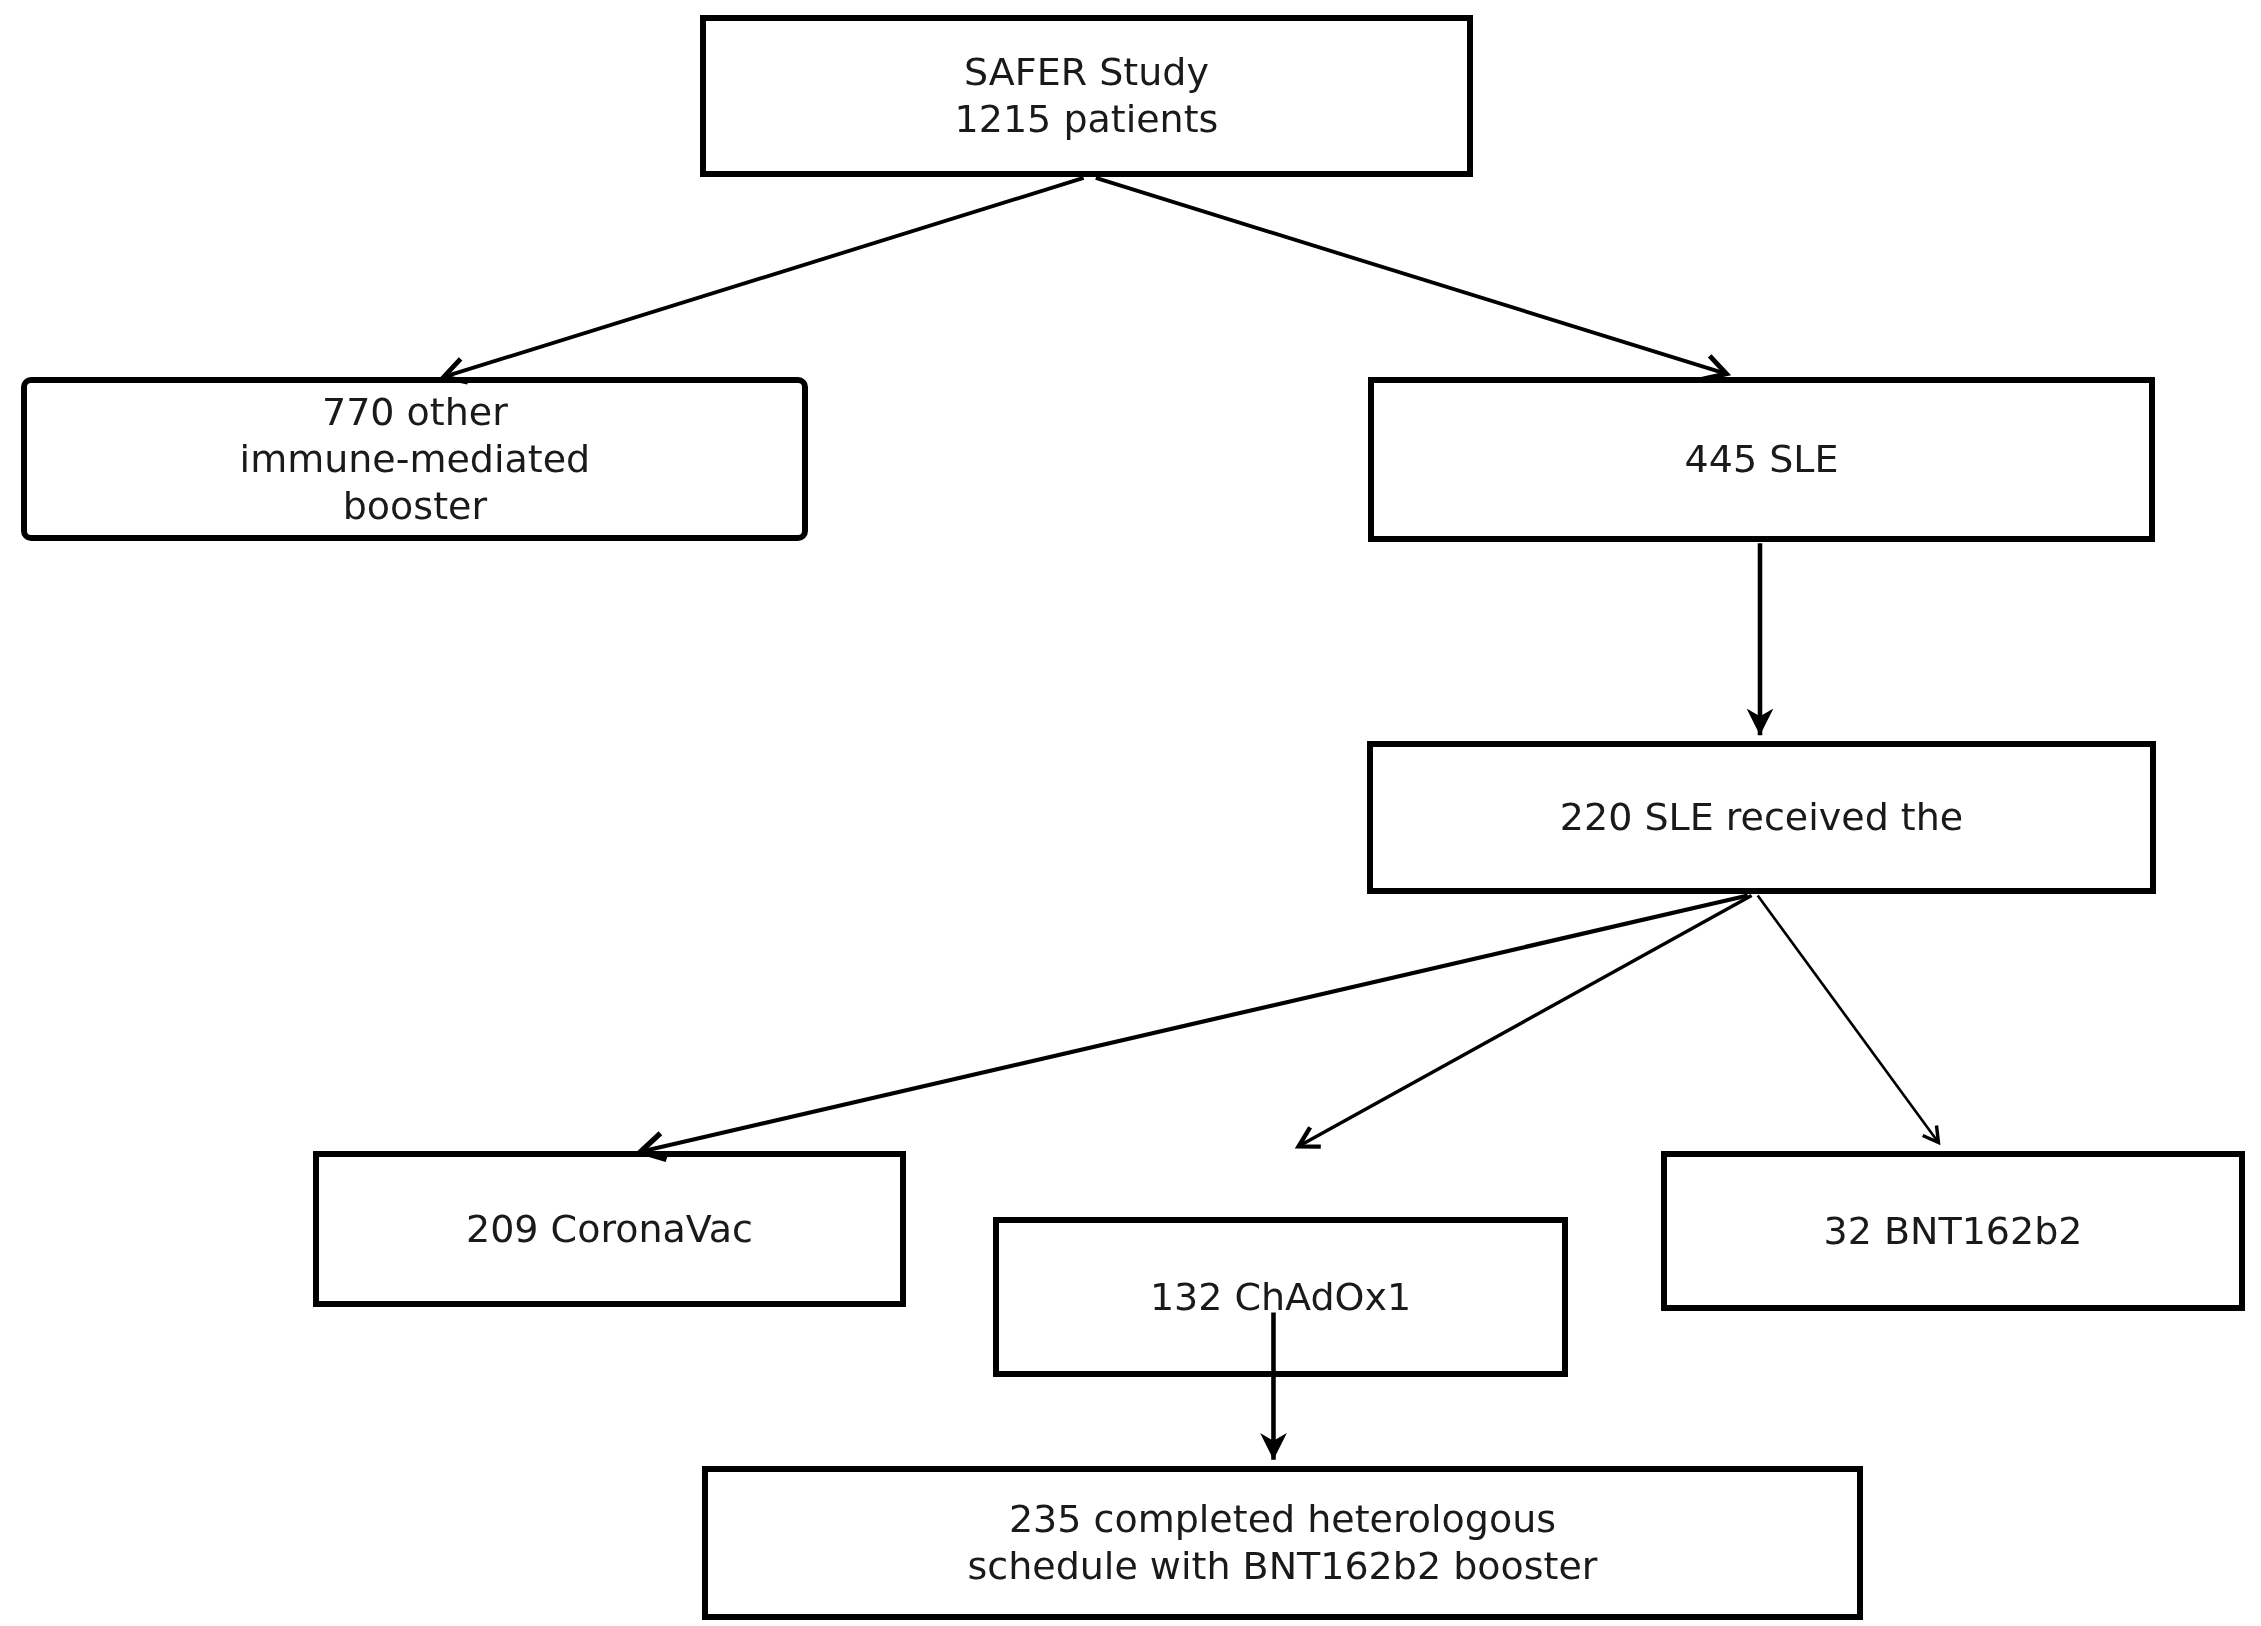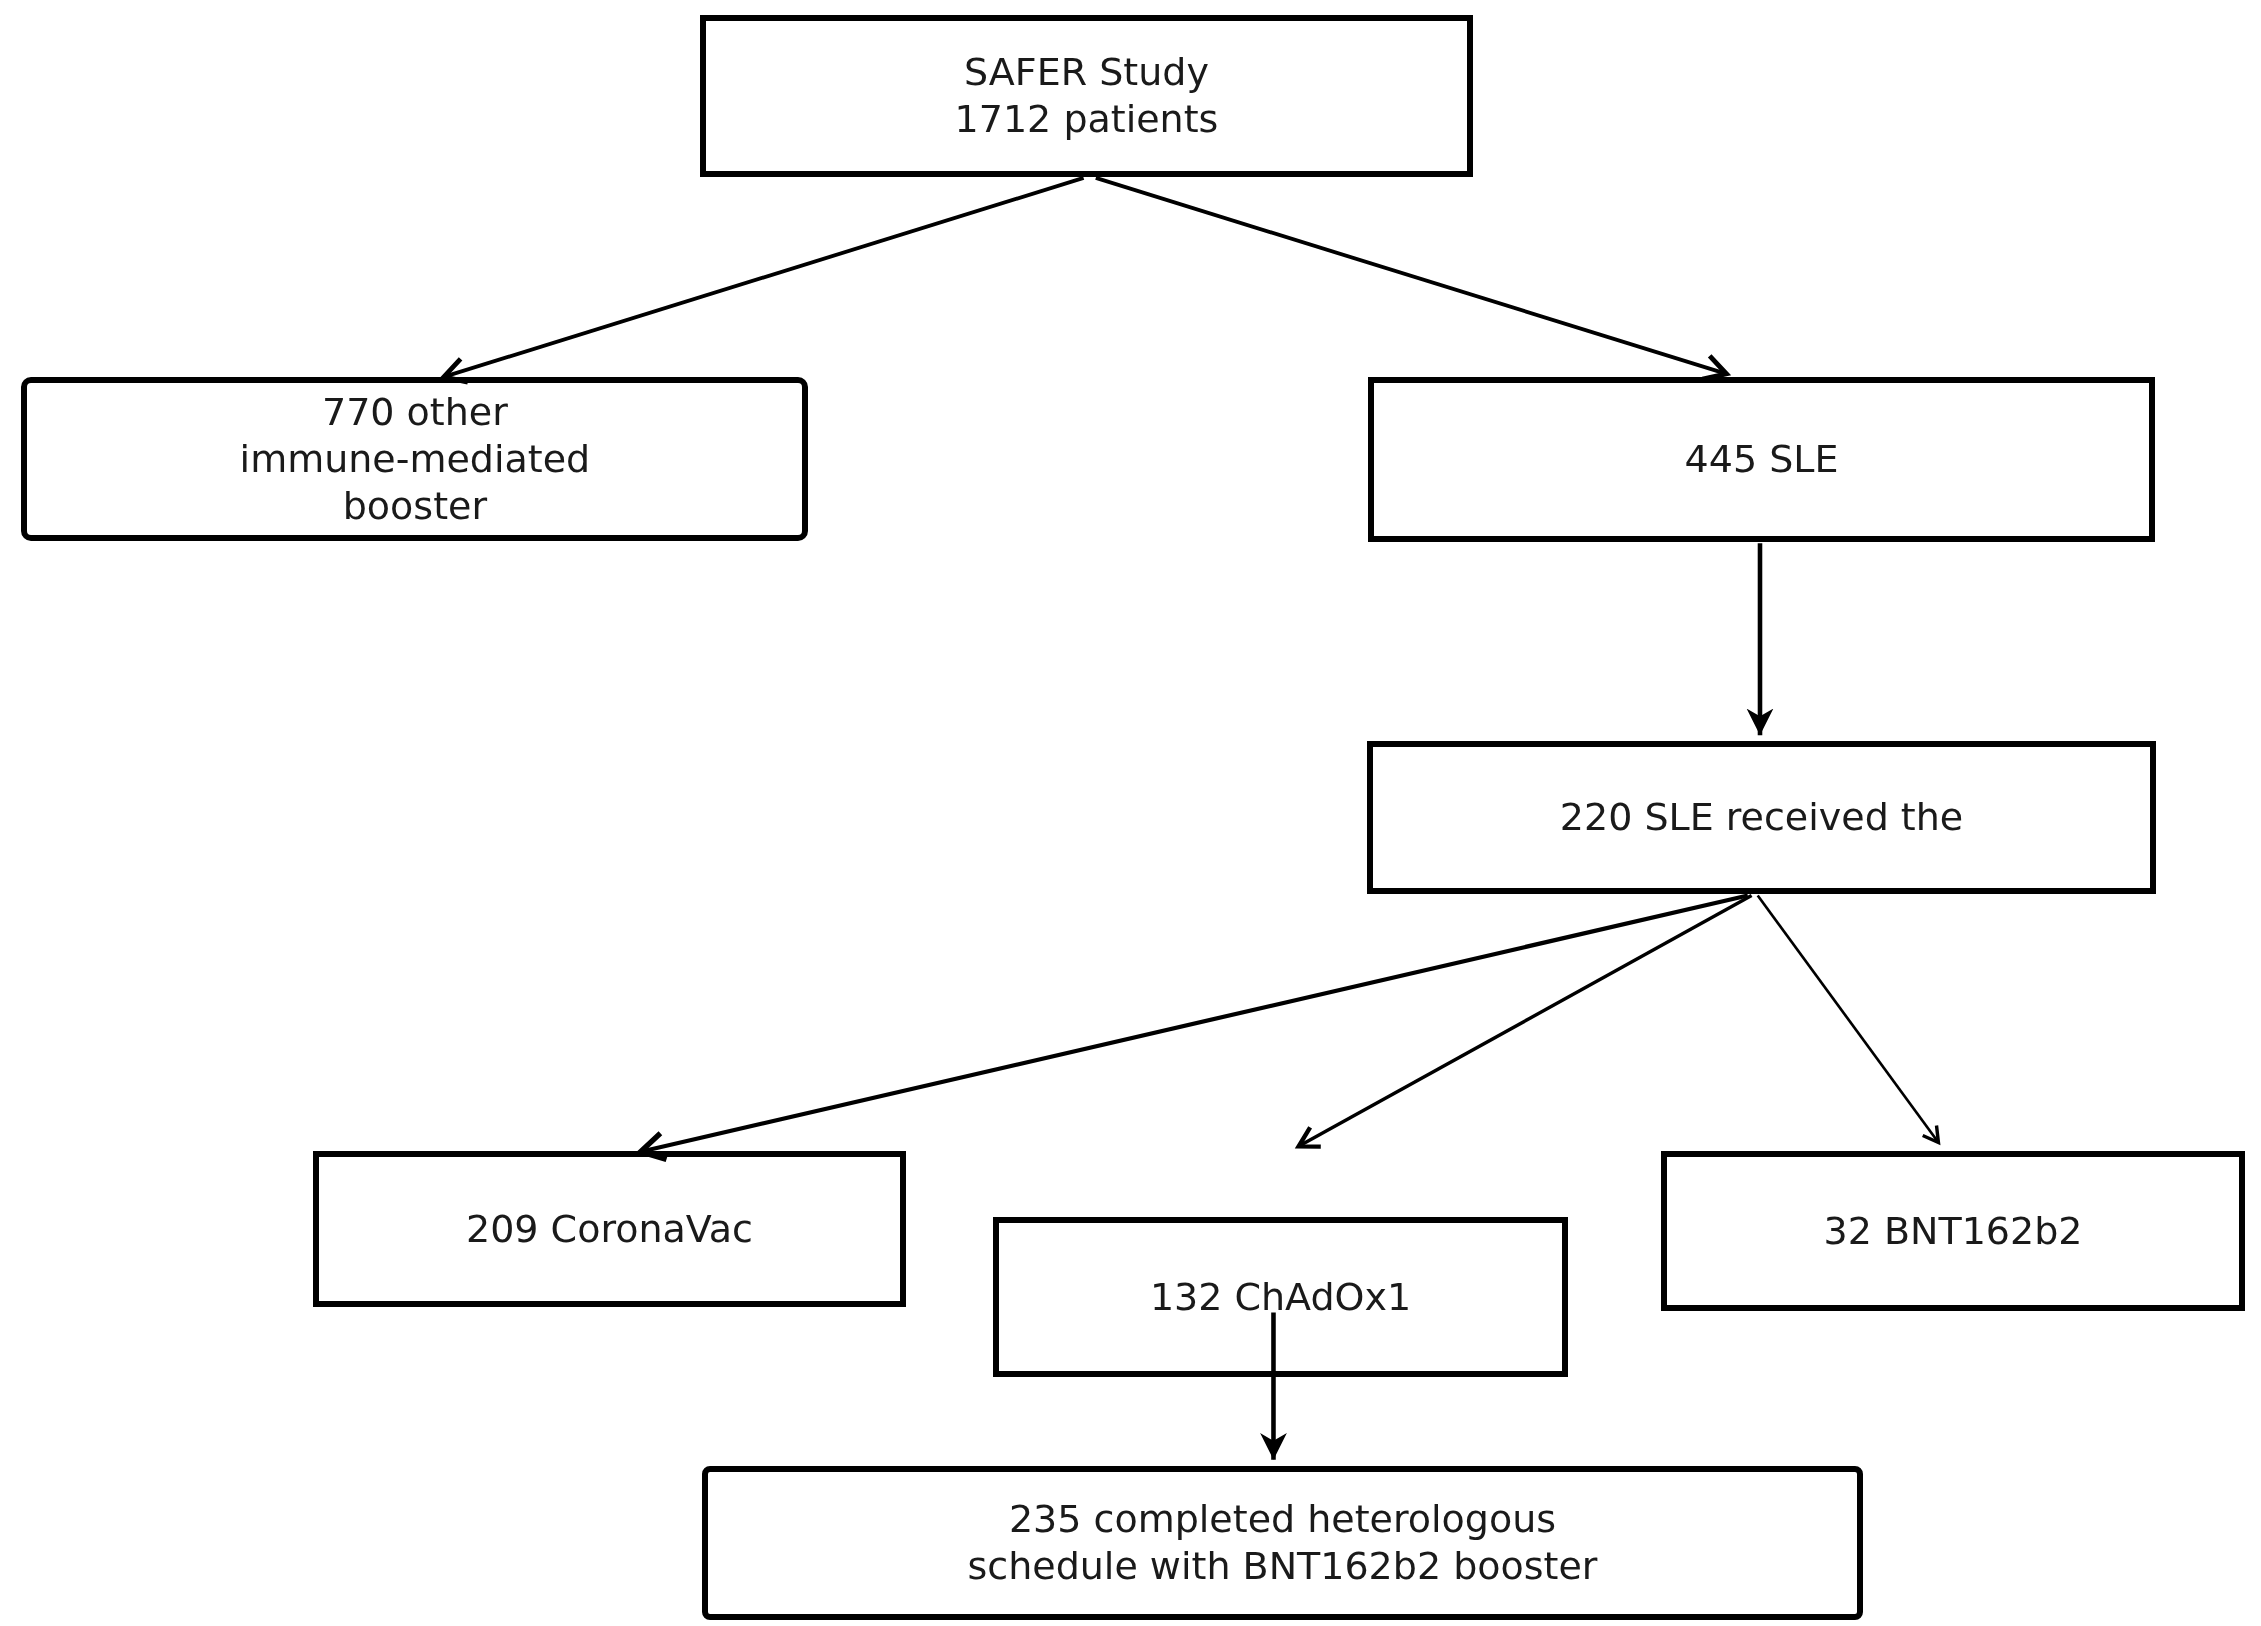--- a/index.html
+++ b/index.html
@@ -41,21 +41,21 @@
   .node span { display: block; white-space: nowrap; }
 
   
   .node-safer     { left: 700px;  top: 15.3px;   width: 773px; height: 162px; }
   .node-other     { left: 21.4px;   top: 377px;  width: 787px; height: 164px; border-radius: 10px; }
   .node-sle445    { left: 1368px; top: 377px;  width: 787px; height: 165px; }
   .node-sle373    { left: 1367px; top: 741px;  width: 789px; height: 153px; }
   .node-coronavac { left: 313px;  top: 1151px; width: 593px;  height: 156px; }
   .node-chadox1   { left: 993px; top: 1217px; width: 575px;  height: 160px; }
   .node-bnt       { left: 1661px; top: 1151px; width: 584px;  height: 160px; }
-  .node-booster   { left: 702px;  top: 1466px; width: 1161px; height: 154px; border-radius: 8px; }
+  .node-booster   { left: 702px;  top: 1466px; width: 1161px; height: 154px; }
 
   .edge { stroke: #000000; fill: none; }
 </style>
 </head>
 <body>
 
 <div class="canvas">
 
   <svg class="edges-layer" viewBox="0 0 2965 2133" xmlns="http://www.w3.org/2000/svg" aria-hidden="true">
     <defs>
@@ -71,21 +71,21 @@
     <line class="edge" x1="1437" y1="233" x2="2264" y2="490" stroke-width="5" marker-end="url(#barb)"></line>
     <line class="edge" x1="2308" y1="712" x2="2308" y2="964" stroke-width="6" marker-end="url(#stealth)"></line>
     <line class="edge" x1="2292" y1="1174" x2="840" y2="1510" stroke-width="5.5" marker-end="url(#barb)"></line>
     <line class="edge" x1="2297" y1="1174" x2="1703" y2="1503" stroke-width="4.5" marker-end="url(#barb)"></line>
     <line class="edge" x1="2305" y1="1174" x2="2542" y2="1498" stroke-width="3.5" marker-end="url(#barb)"></line>
     <line class="edge" x1="1670" y1="1721" x2="1670" y2="1914" stroke-width="6" marker-end="url(#stealth)"></line>
   </svg>
 
   <div class="node node-safer">
     <span>SAFER Study</span>
-    <span>1712 patients</span>
+    <span>1215 patients</span>
   </div>
 
   <div class="node node-other">
     <span>770 other</span>
     <span>immune-mediated</span>
     <span>booster</span>
   </div>
 
   <div class="node node-sle445">
     <span>445 SLE</span>

